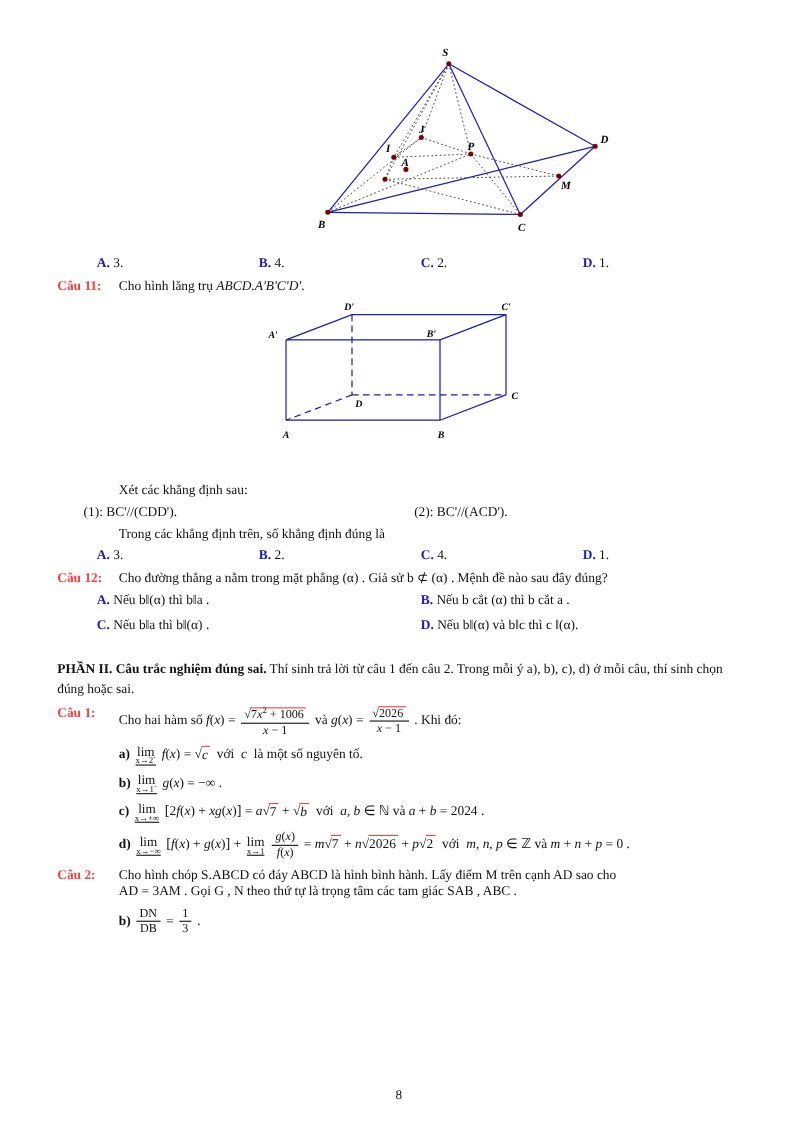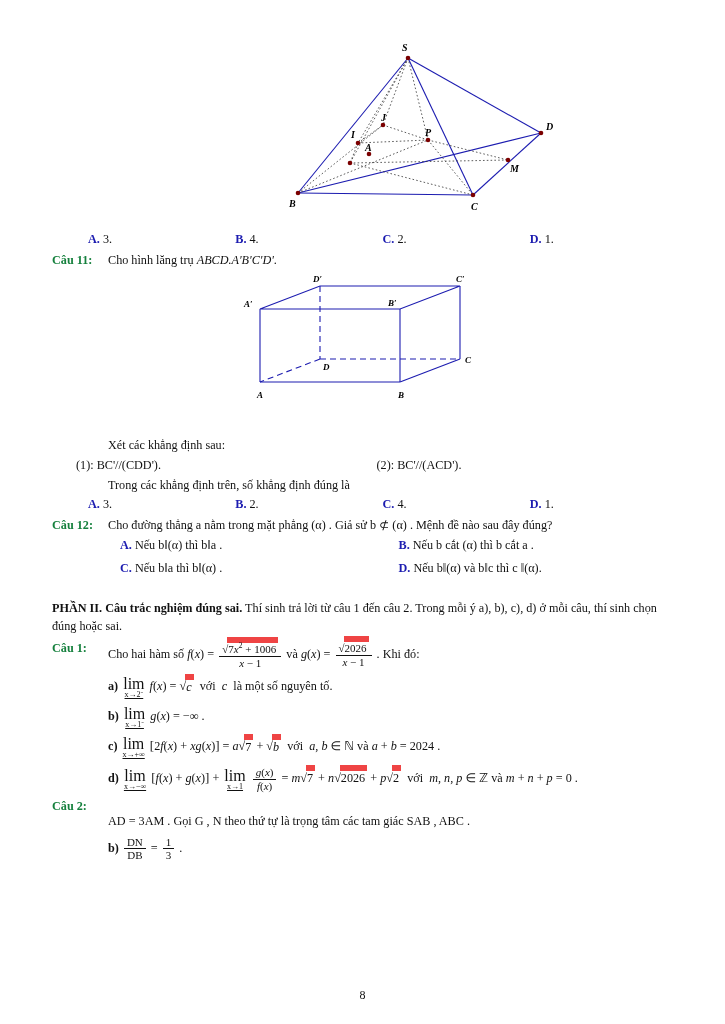--- a/index.html
+++ b/index.html
@@ -24,21 +24,21 @@
     box-sizing: border-box;
   }
   .content {
     position: absolute;
     left: 52px;
     top: 34px;
     width: 625px;
   }
   .label { color: #1c1cb0; font-weight: bold; }
   .qlabel {
-    color: #15803d;
+    color: #ef4444;
     font-weight: bold;
     display: inline-block;
     width: 56px;
     vertical-align: top;
     flex: 0 0 56px;
   }
   .qrow {
     display: flex;
     align-items: flex-start;
     margin-top: 6px;
@@ -47,21 +47,21 @@
   .indent { margin-left: 56px; }
   .choices {
     display: flex;
     margin-top: 4px;
     margin-left: 36px;
   }
   .choices > div { width: 157px; }
   .choices2 {
     display: flex;
     flex-wrap: wrap;
-    margin-left: 68px;
+    margin-left: 36px;
     margin-top: 5px;
   }
   .choices2 > div {
     width: 50%;
     margin-bottom: 8px;
   }
   .stmts {
     margin-left: 24px;
     margin-top: 4px;
   }
@@ -84,32 +84,32 @@
     display: inline-block;
     vertical-align: middle;
     text-align: center;
     font-size: 11px;
     line-height: 1.15;
     margin: 0 2px;
   }
   .frac .num { display: block; padding: 0 3px; border-bottom: 1px solid #111; }
   .frac .den { display: block; padding: 0 3px; }
   .sqrt {
-    border-top: 6px solid #ef4444;
+    border-top: 1px solid #ef4444;
     padding: 0 2px 0 1px;
     margin-left: -1px;
   }
   .lim {
     display: inline-block;
     text-align: center;
     vertical-align: middle;
     line-height: 1;
     margin: 0 2px;
   }
-  .lim .lm { display: block; font-size: 16px; }
+  .lim .lm { display: block; font-size: 12px; }
   .lim .lsub { display: block; font-size: 8px; margin-top: -1px; text-decoration: underline; }
   sup { font-size: 8px; }
   .pgnum {
     position: absolute;
     left: 0;
     right: 0;
     top: 988px;
     text-align: center;
     font-size: 12px;
   }
@@ -315,21 +315,21 @@
       <span class="frac">
         <span class="num"><i>g</i>(<i>x</i>)</span>
         <span class="den"><i>f</i>(<i>x</i>)</span>
       </span>
       = <i>m</i>√<span class="sqrt">7</span> + <i>n</i>√<span class="sqrt">2026</span> + <i>p</i>√<span class="sqrt">2</span> &nbsp;với&nbsp; <i>m</i>, <i>n</i>, <i>p</i> ∈ ℤ và <i>m</i> + <i>n</i> + <i>p</i> = 0 .
     </div>
 
     <div class="qrow">
       <span class="qlabel">Câu 2:</span>
       <span class="qbody">
-        <br>
+        <span>Cho hình chóp S.ABCD  có đáy  ABCD  là hình bình hành. Lấy điểm  M  trên cạnh  AD  sao cho</span><br>
         <span>AD = 3AM . Gọi G ,  N  theo thứ tự là trọng tâm các tam giác SAB ,  ABC .</span>
       </span>
     </div>
 
 
     <div class="sub">
       <b>b)</b>
       <span class="frac">
         <span class="num">DN</span>
         <span class="den">DB</span>

